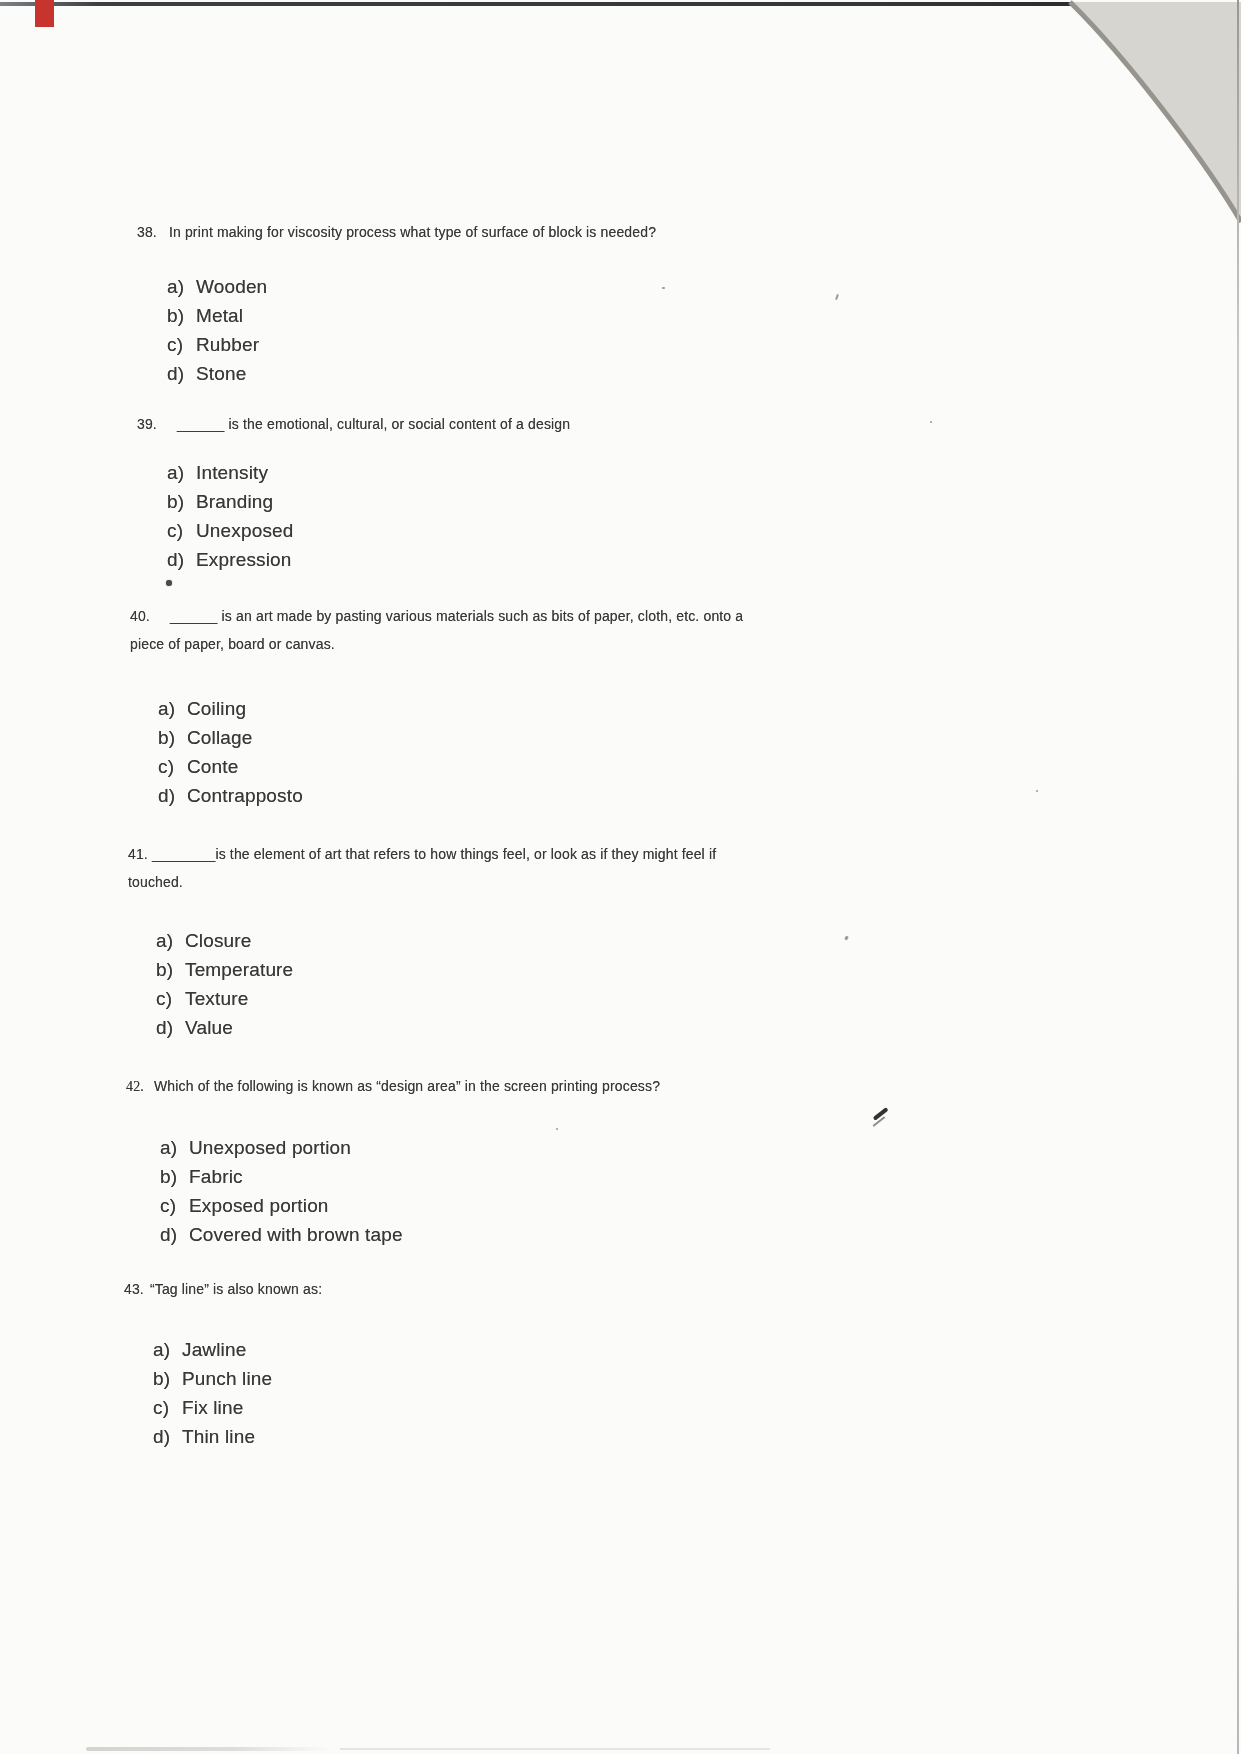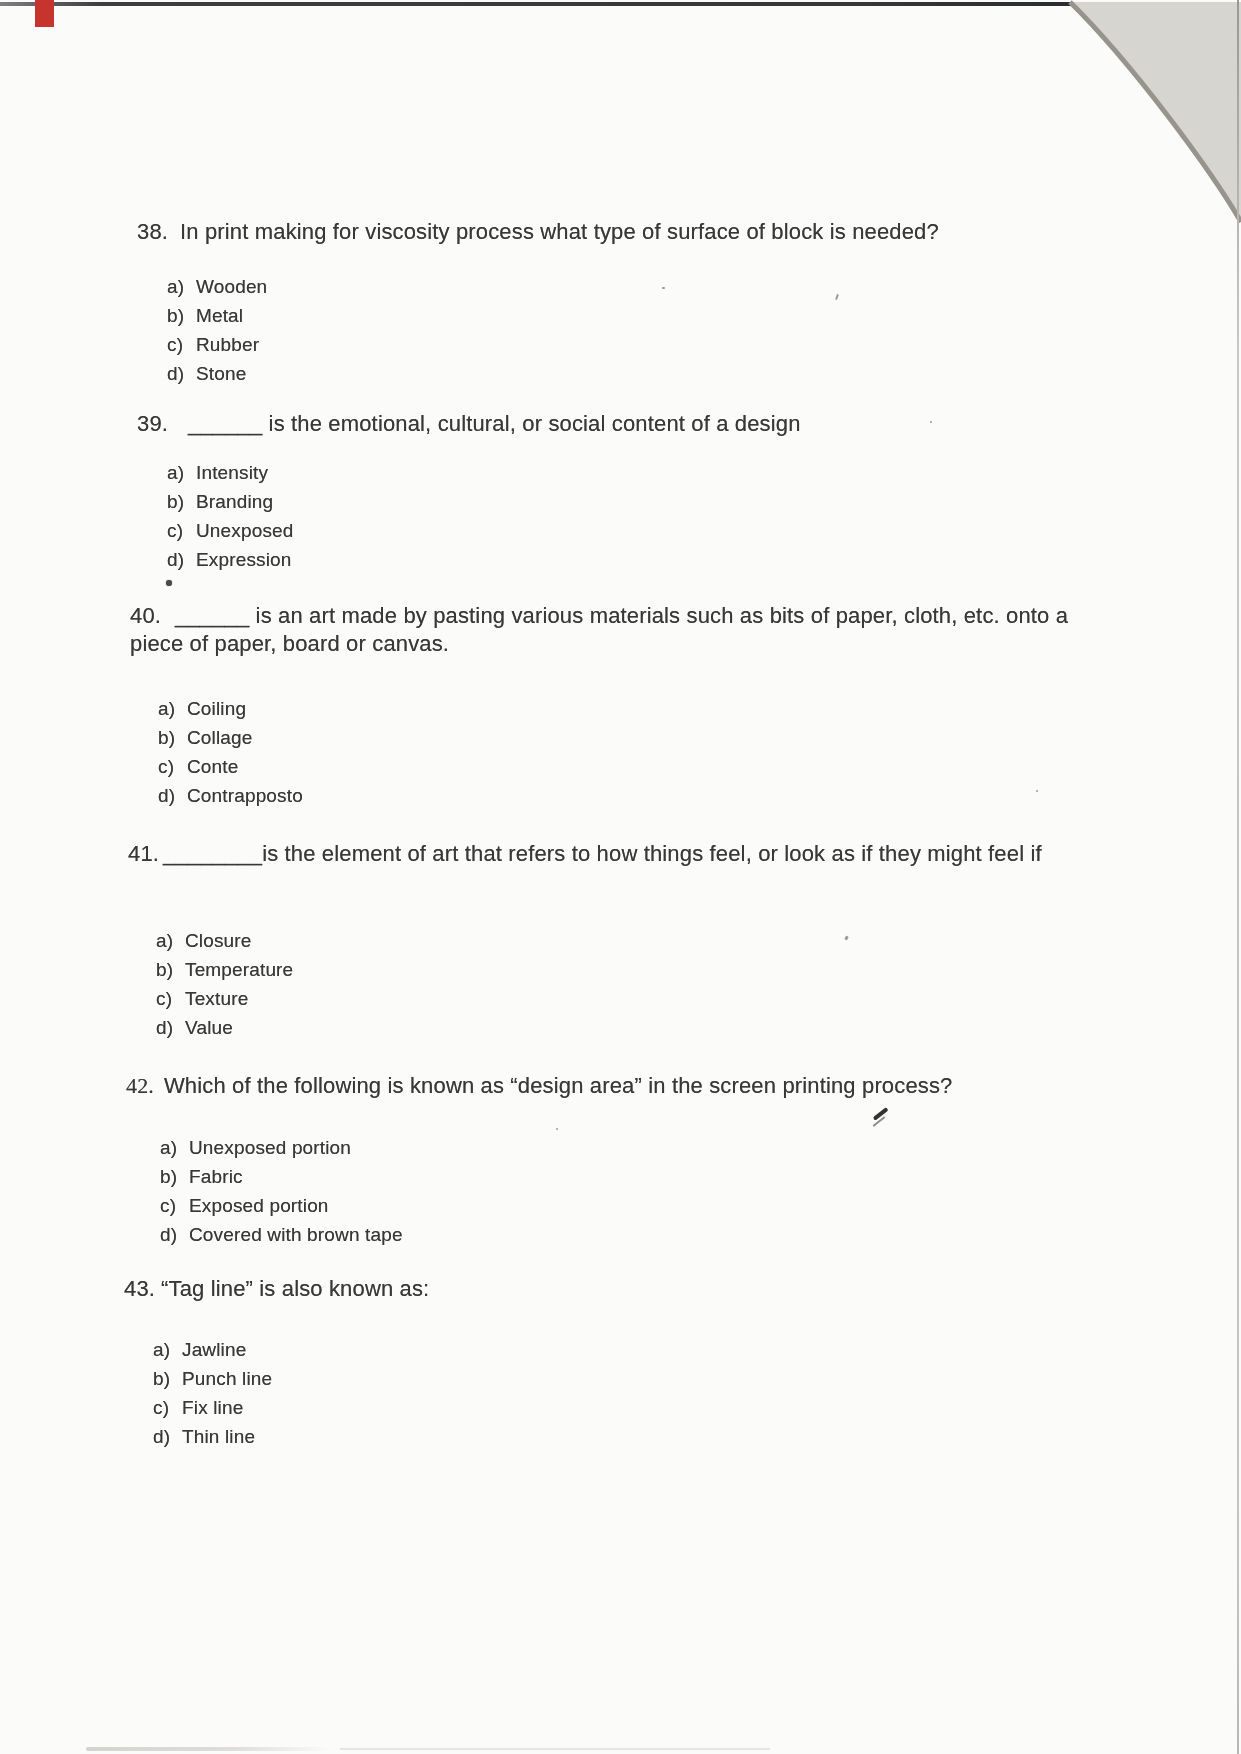--- a/index.html
+++ b/index.html
@@ -12,21 +12,21 @@
     color:#383838;
   }
   
   .ink{
     color:#383838;
     text-shadow:0 0 .6px rgba(56,56,56,.65);
     letter-spacing:.15px;
   }
   .stem{
     position:absolute;
-    font-size:22px;
+    font-size:14px;
     line-height:28px;
     white-space:pre;
   }
   .stem .qnum{display:inline-block;}
   .opts{
     position:absolute;
     list-style:none;margin:0;padding:0;
     font-size:19px;
     line-height:29px;
   }
@@ -113,40 +113,40 @@
         </li>
         <li>
           <span class="letter">c)</span>
           <span>Unexposed</span>
         </li>
         <li>
           <span class="letter">d)</span>
           <span>Expression</span>
         </li>
       </ul>
-      <div class="stem ink" style="left: 130px; top: 602px;"><div><span class="qnum" style="margin-right: 14px;">40.</span><span>______ is an art made by pasting various materials such as bits of paper, cloth, etc. onto a</span></div><div><span>piece of paper, board or canvas.</span></div></div>
+      <div class="stem ink" style="left: 130px; top: 602px;"><div><span class="qnum" style="margin-right: 20px;">40.</span><span>______ is an art made by pasting various materials such as bits of paper, cloth, etc. onto a</span></div><div><span>piece of paper, board or canvas.</span></div></div>
       <ul class="opts ink" style="left: 158px; top: 694px;">
         <li>
           <span class="letter">a)</span>
           <span>Coiling</span>
         </li>
         <li>
           <span class="letter">b)</span>
           <span>Collage</span>
         </li>
         <li>
           <span class="letter">c)</span>
           <span>Conte</span>
         </li>
         <li>
           <span class="letter">d)</span>
           <span>Contrapposto</span>
         </li>
       </ul>
-      <div class="stem ink" style="left: 128px; top: 840px;"><div><span class="qnum" style="margin-right: 4px;">41.</span><span>________is the element of art that refers to how things feel, or look as if they might feel if</span></div></div>
+      <div class="stem ink" style="left: 128px; top: 840px;"><div><span class="qnum" style="margin-right: 4px;">41.</span><span>________is the element of art that refers to how things feel, or look as if they might feel if</span></div><div><span>touched.</span></div></div>
       <ul class="opts ink" style="left: 156px; top: 926px;">
         <li>
           <span class="letter">a)</span>
           <span>Closure</span>
         </li>
         <li>
           <span class="letter">b)</span>
           <span>Temperature</span>
         </li>
         <li>

